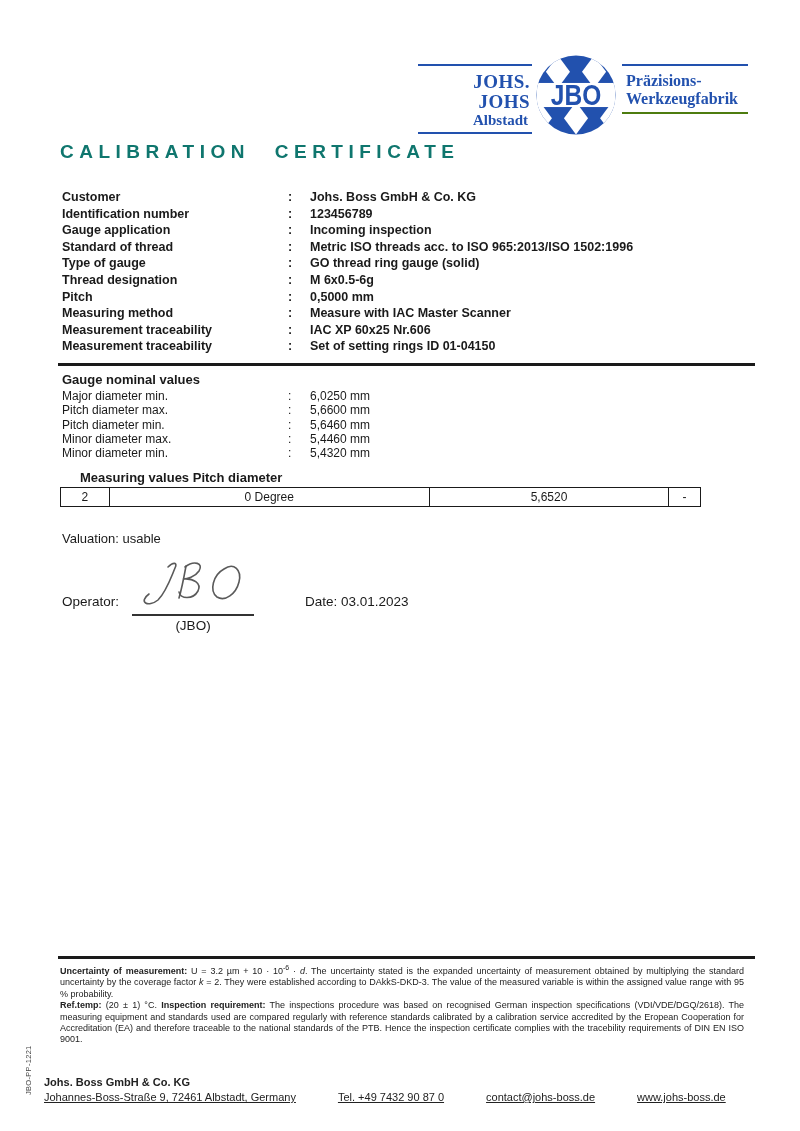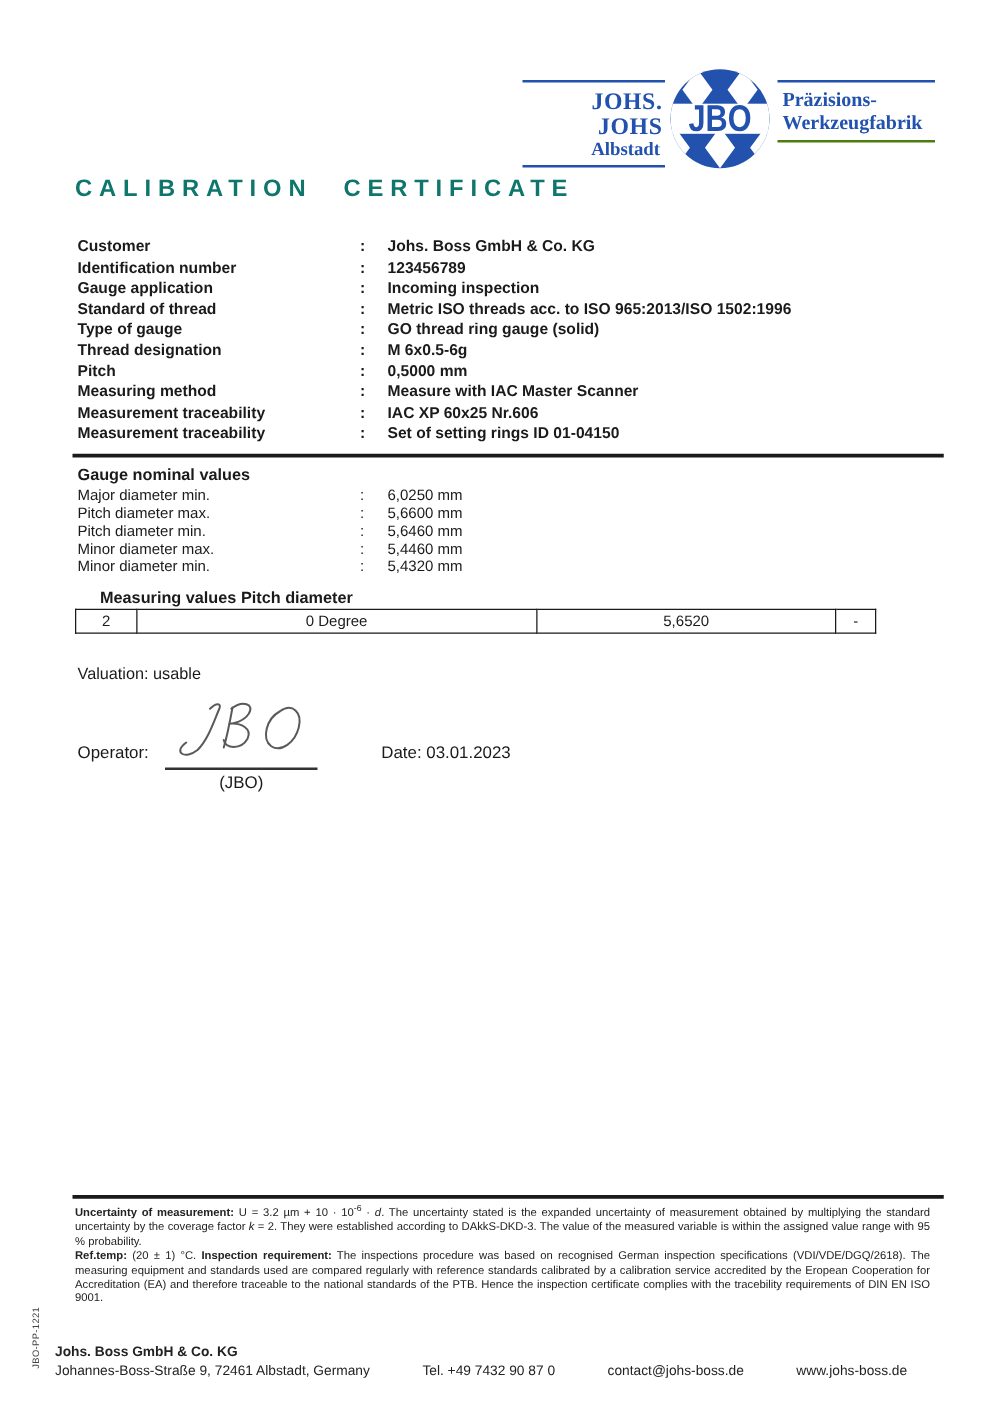--- a/index.html
+++ b/index.html
@@ -63,21 +63,21 @@
 
   
   .fineprint { position:absolute; left:60px; top:962px; width:684px; font-size:9px;
     line-height:11.4px; text-align:justify; color:#222; }
   .fineprint b { font-weight:bold; }
   .it { font-style:italic; }
   .fineprint sup { font-size:7px; }
 
   
   .footer-company { position:absolute; left:44px; top:1076px; font-size:11px; font-weight:bold; color:#222; }
-  .footer-row { position:absolute; left:44px; top:1091px; font-size:11px; color:#222; display:flex; }
+  .footer-row { position:absolute; left:44px; top:1091px; font-size:11px; color:#222; display:flex;text-decoration:underline; }
   .footer-row span { margin-right:42px; }
   .doc-code { position:absolute; left:24px; top:1095px; transform:rotate(-90deg);
     transform-origin:0 0; font-size:7.5px; color:#444; letter-spacing:0.3px; white-space:nowrap; }
 </style>
 </head>
 <body>
 
 <div class="page">
 
   <div class="brand-left">

